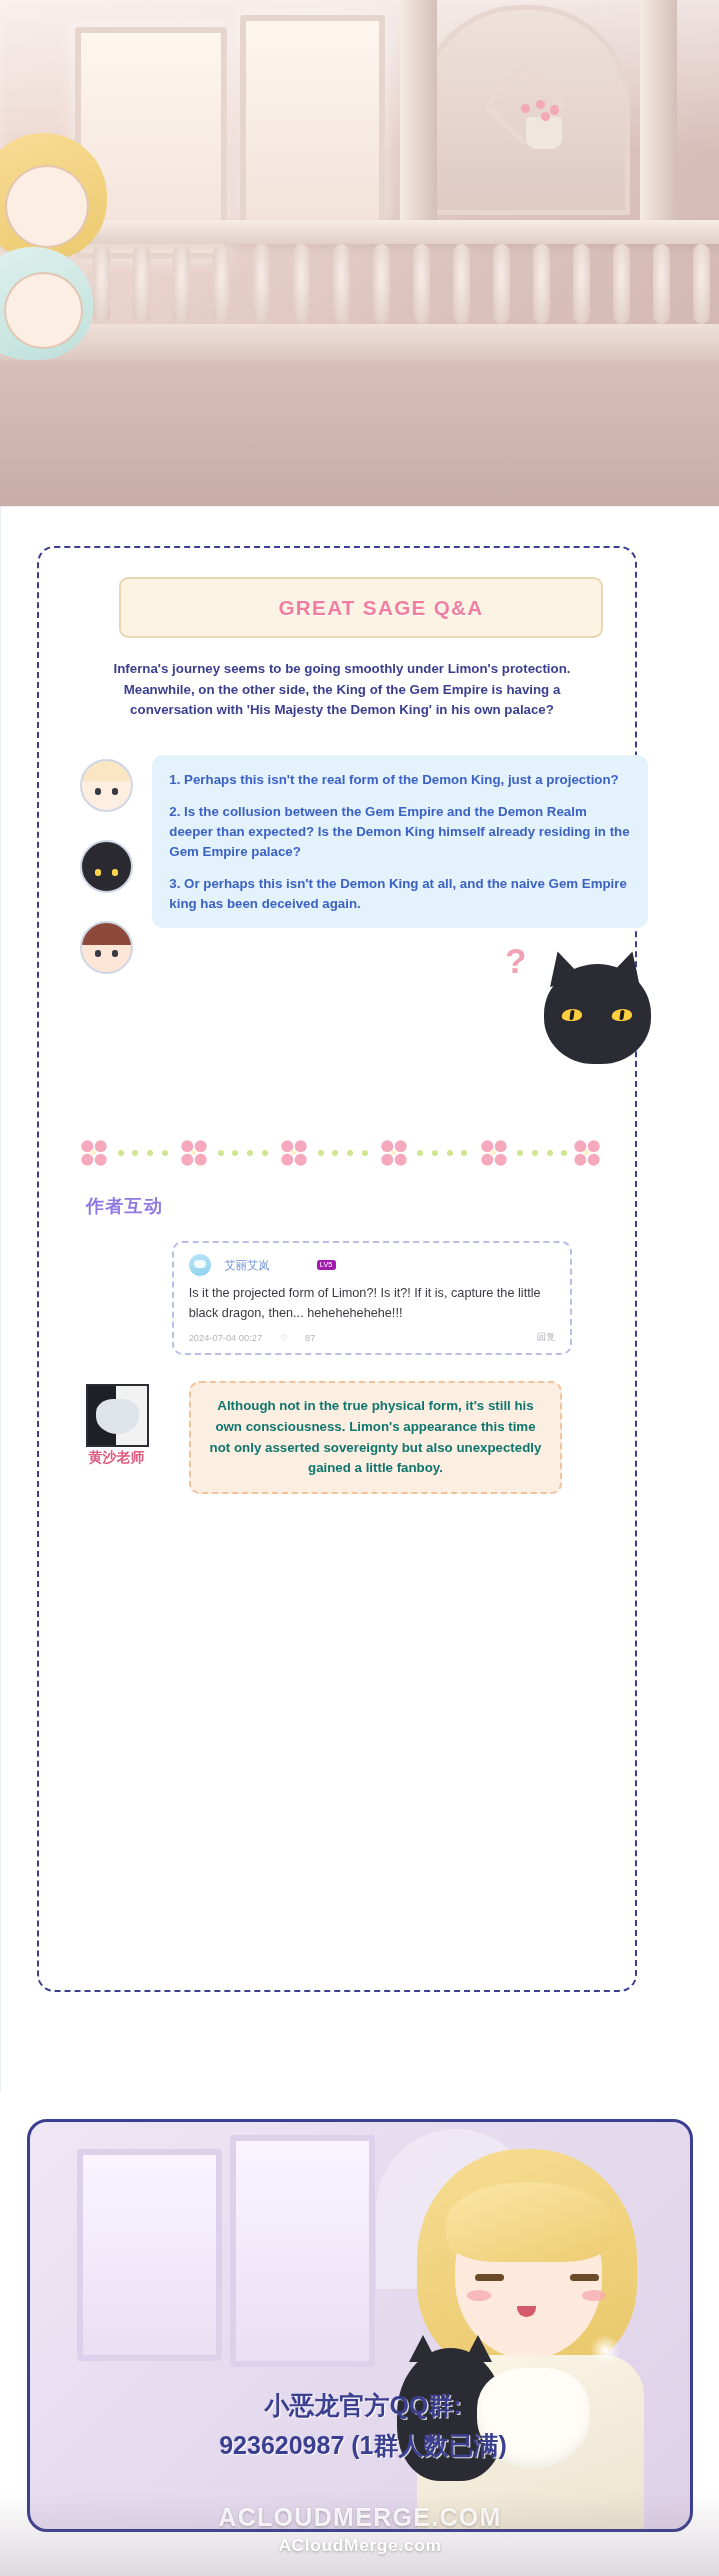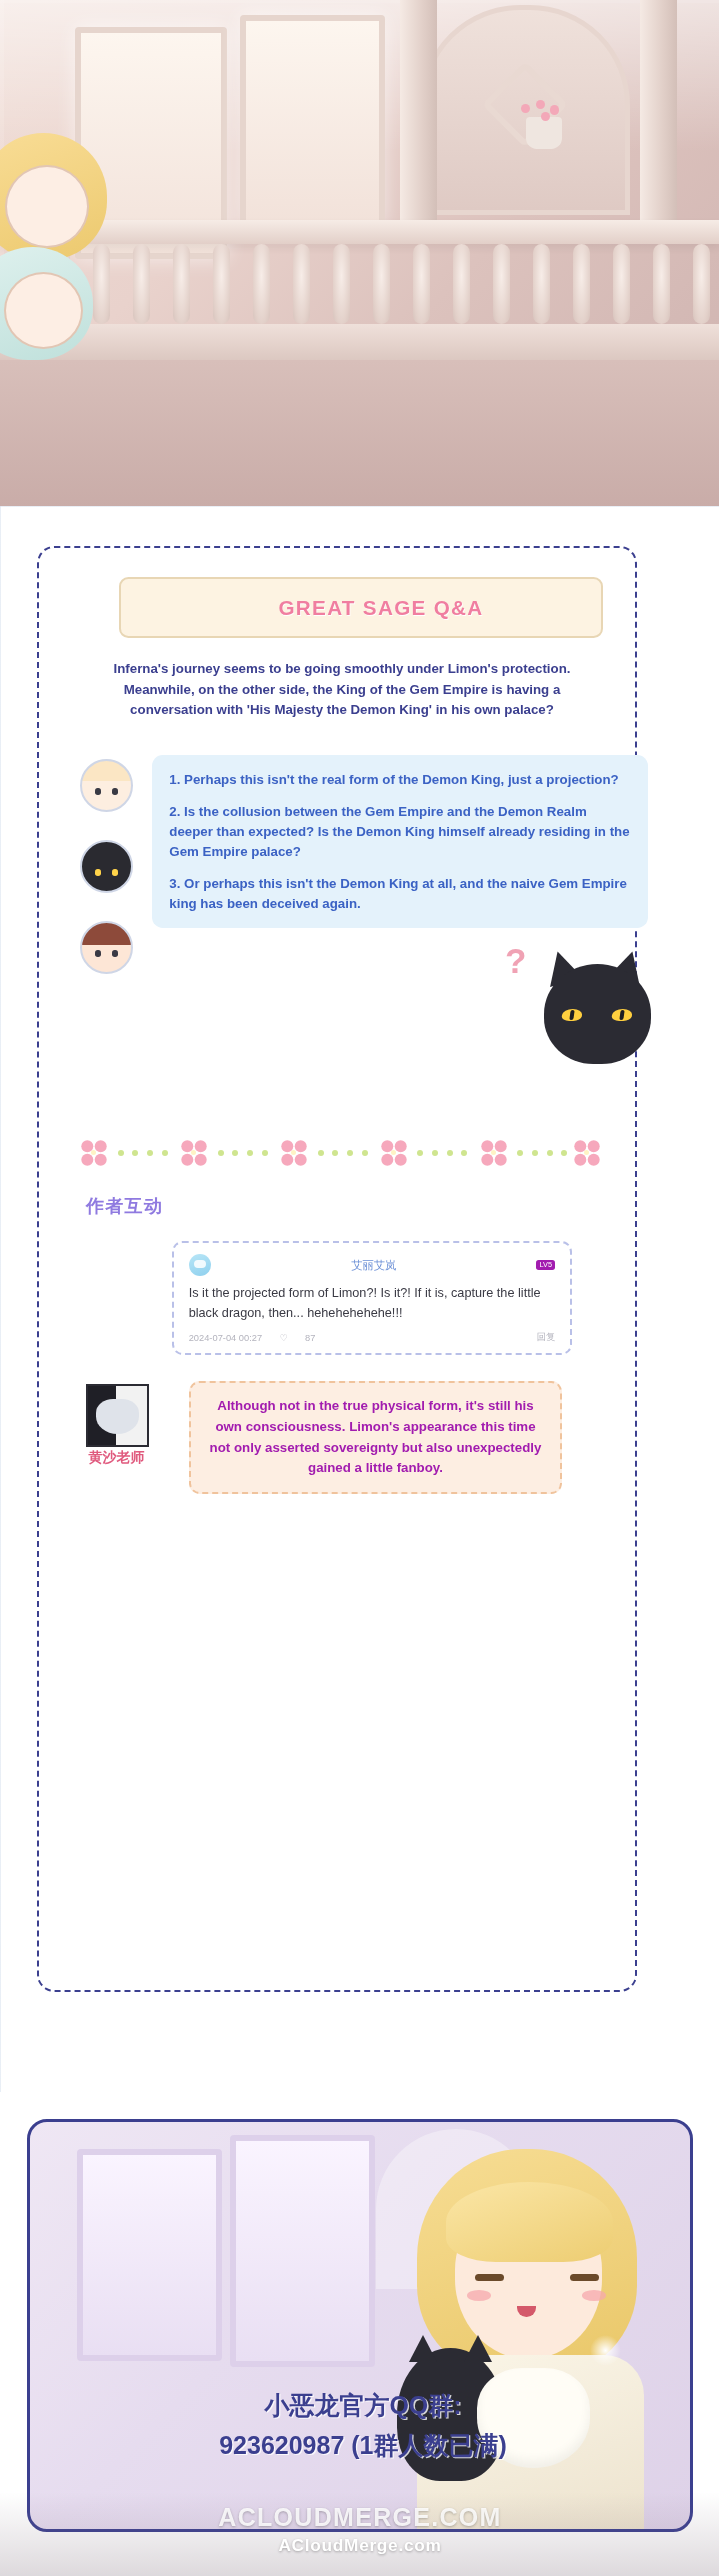--- a/index.html
+++ b/index.html
@@ -251,35 +251,35 @@
     position: absolute;
     left: 133px; top: 693px;
     width: 400px;
     padding: 10.7px 14.7px 9.3px 14.7px;
     border: 2px dashed #b9c0e8;
     border-radius: 10.7px;
     background: #ffffff;
     box-sizing: border-box;
   }
   .comment-user {
-    display:flex; align-items:center; gap: 0; margin-bottom: 6.7px; justify-content: space-between;
+    display:flex; align-items:center; gap: 13px; margin-bottom: 6.7px;
   }
   .cu-avatar {
     width: 22.7px; height: 22.7px; border-radius: 50%;
     background: linear-gradient(160deg,#b8e6f7,#8fd0ee);
     position: relative; flex: none;
   }
   .cu-avatar:after{
     content:""; position:absolute; left:5.3px; top:6.7px; width:12px;height:8px;
     background:#fff; border-radius:6px; opacity:.85;
   }
   .cu-name { color:#6b8fd6; font-size: 11.3px; }
   .cu-badge {
     background:#a21caf; color:#fff; font-size: 7.3px; border-radius:2.7px;
-    padding: 1.3px 3.3px; line-height: 1;
+    padding: 1.3px 3.3px; line-height: 1; margin-left: 34px;
   }
   .comment-body {
     font-family: Liberation Sans, sans-serif;
     color: #3a3a44; font-size: 12.7px; line-height: 20px;
   }
   .comment-meta {
     margin-top: 8px;
     display: flex; align-items: center; gap: 17.3px;
     color: #b4b4be; font-size: 9.3px;
   }
@@ -306,21 +306,21 @@
     position: absolute;
     left: 150px; top: 833px;
     width: 373px;
     padding: 13.3px 17.3px;
     background: #fdeee2;
     border: 2px dashed #f0c39c;
     border-radius: 10.7px;
     box-sizing: border-box;
   }
   .reply-text {
-    color: #a21caf;
+    color: #0f766e;
     font-size: 13.3px;
     line-height: 20.7px;
     font-weight: bold;
     text-align: center;
   }
 
   
   .promo {
     position: absolute;
     left: 27px; top: 2119px;

